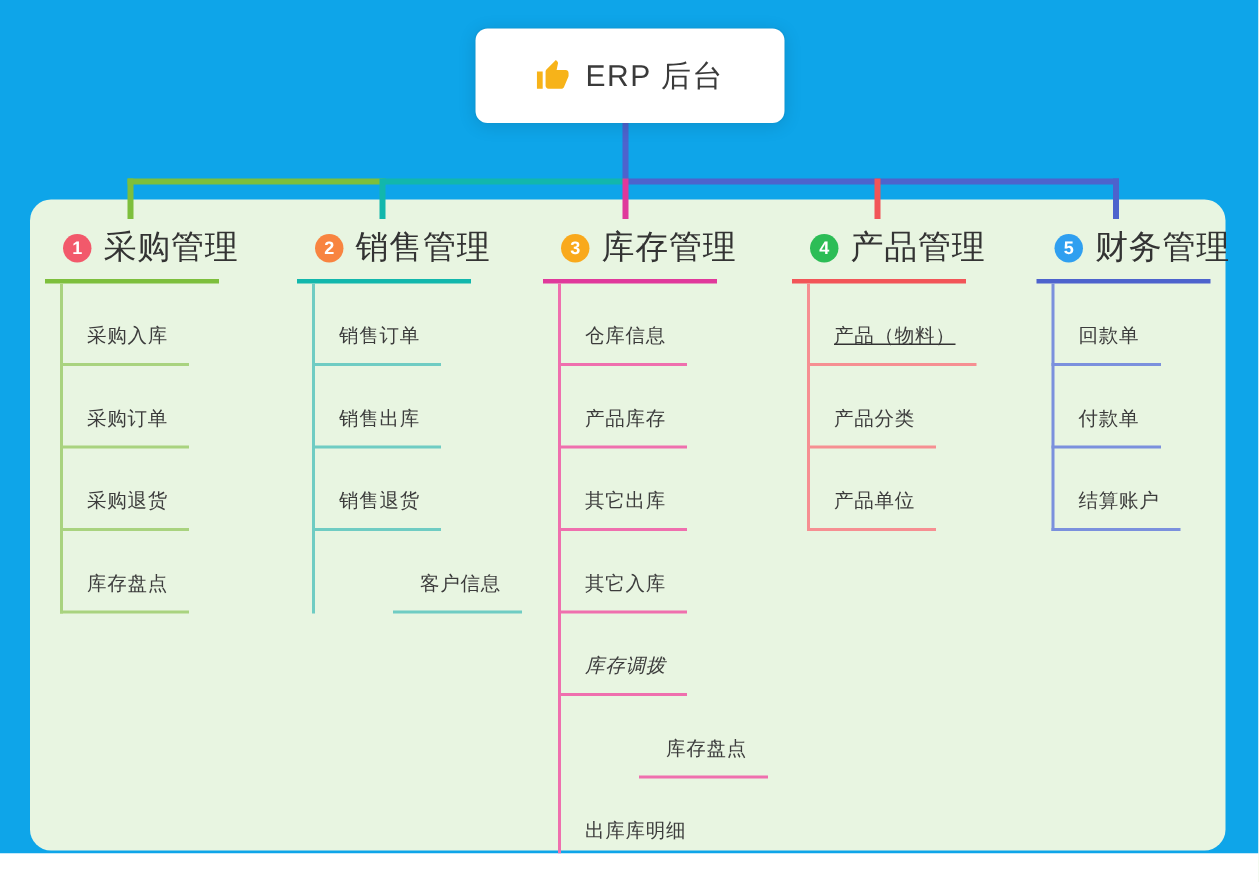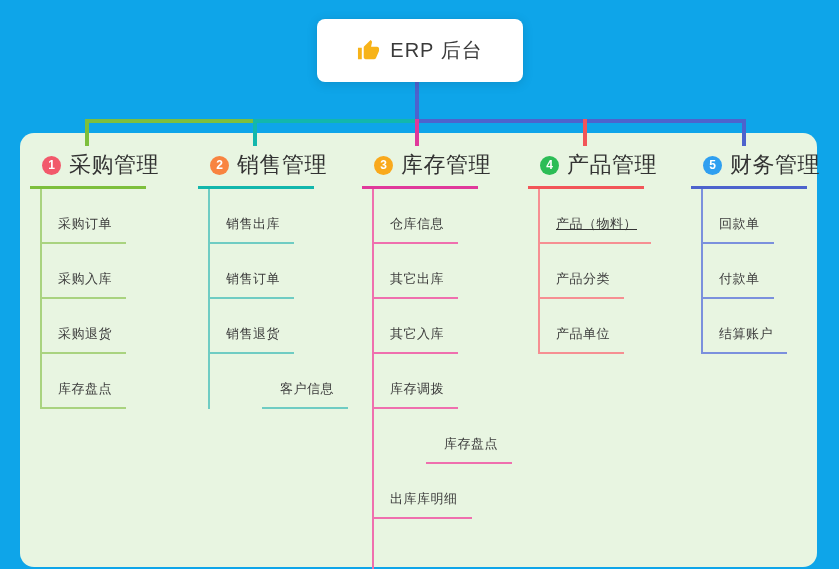--- a/index.html
+++ b/index.html
@@ -72,71 +72,74 @@
 
   <div id="branches">
       <div class="branch" style="left: 30px;">
         <div class="branch-title" style="border-bottom-color: rgb(125, 191, 60);">
           <span class="badge" style="background: rgb(242, 89, 107);">1</span>
           <span class="branch-label">采购管理</span>
         </div>
         <div class="kids">
           <div class="vline" style="background: rgb(169, 211, 127); height: 220px;"></div>
           <div class="kid-row" style="height: 55px;">
-            <span class="kid-label" style="border-bottom-color: rgb(169, 211, 127);">采购订单</span>
+            <span class="kid-label" style="border-bottom-color: rgb(169, 211, 127);">采购入库</span>
           </div>
           <div class="kid-row" style="height: 55px;">
-            <span class="kid-label" style="border-bottom-color: rgb(169, 211, 127);">采购入库</span>
+            <span class="kid-label" style="border-bottom-color: rgb(169, 211, 127);">采购订单</span>
           </div>
           <div class="kid-row" style="height: 55px;">
             <span class="kid-label" style="border-bottom-color: rgb(169, 211, 127);">采购退货</span>
           </div>
           <div class="kid-row" style="height: 55px;">
             <span class="kid-label" style="border-bottom-color: rgb(169, 211, 127);">库存盘点</span>
           </div>
         </div>
       </div>
       <div class="branch" style="left: 198px;">
         <div class="branch-title" style="border-bottom-color: rgb(18, 183, 172);">
           <span class="badge" style="background: rgb(248, 132, 64);">2</span>
           <span class="branch-label">销售管理</span>
         </div>
         <div class="kids">
           <div class="vline" style="background: rgb(111, 204, 195); height: 220px;"></div>
           <div class="kid-row" style="height: 55px;">
-            <span class="kid-label" style="border-bottom-color: rgb(111, 204, 195);">销售出库</span>
+            <span class="kid-label" style="border-bottom-color: rgb(111, 204, 195);">销售订单</span>
           </div>
           <div class="kid-row" style="height: 55px;">
-            <span class="kid-label" style="border-bottom-color: rgb(111, 204, 195);">销售订单</span>
+            <span class="kid-label" style="border-bottom-color: rgb(111, 204, 195);">销售出库</span>
           </div>
           <div class="kid-row" style="height: 55px;">
             <span class="kid-label" style="border-bottom-color: rgb(111, 204, 195);">销售退货</span>
           </div>
           <div class="kid-row" style="height: 55px; justify-content: flex-end;">
             <span class="kid-label" style="border-bottom-color: rgb(111, 204, 195);">客户信息</span>
           </div>
         </div>
       </div>
       <div class="branch" style="left: 362px;">
         <div class="branch-title" style="border-bottom-color: rgb(224, 57, 155);">
           <span class="badge" style="background: rgb(249, 169, 28);">3</span>
           <span class="branch-label">库存管理</span>
         </div>
         <div class="kids">
           <div class="vline" style="background: rgb(239, 111, 174); height: 385px;"></div>
           <div class="kid-row" style="height: 55px;">
             <span class="kid-label" style="border-bottom-color: rgb(239, 111, 174);">仓库信息</span>
           </div>
           <div class="kid-row" style="height: 55px;">
+            <span class="kid-label" style="border-bottom-color: rgb(239, 111, 174);">产品库存</span>
+          </div>
+          <div class="kid-row" style="height: 55px;">
             <span class="kid-label" style="border-bottom-color: rgb(239, 111, 174);">其它出库</span>
           </div>
           <div class="kid-row" style="height: 55px;">
             <span class="kid-label" style="border-bottom-color: rgb(239, 111, 174);">其它入库</span>
           </div>
-          <div class="kid-row" style="height: 55px;">
+          <div class="kid-row" style="height: 55px; font-style: italic;">
             <span class="kid-label" style="border-bottom-color: rgb(239, 111, 174);">库存调拨</span>
           </div>
           <div class="kid-row" style="height: 55px; justify-content: flex-end;">
             <span class="kid-label" style="border-bottom-color: rgb(239, 111, 174);">库存盘点</span>
           </div>
           <div class="kid-row" style="height: 55px;">
             <span class="kid-label" style="border-bottom-color: rgb(239, 111, 174);">出库库明细</span>
           </div>
         </div>
       </div>

